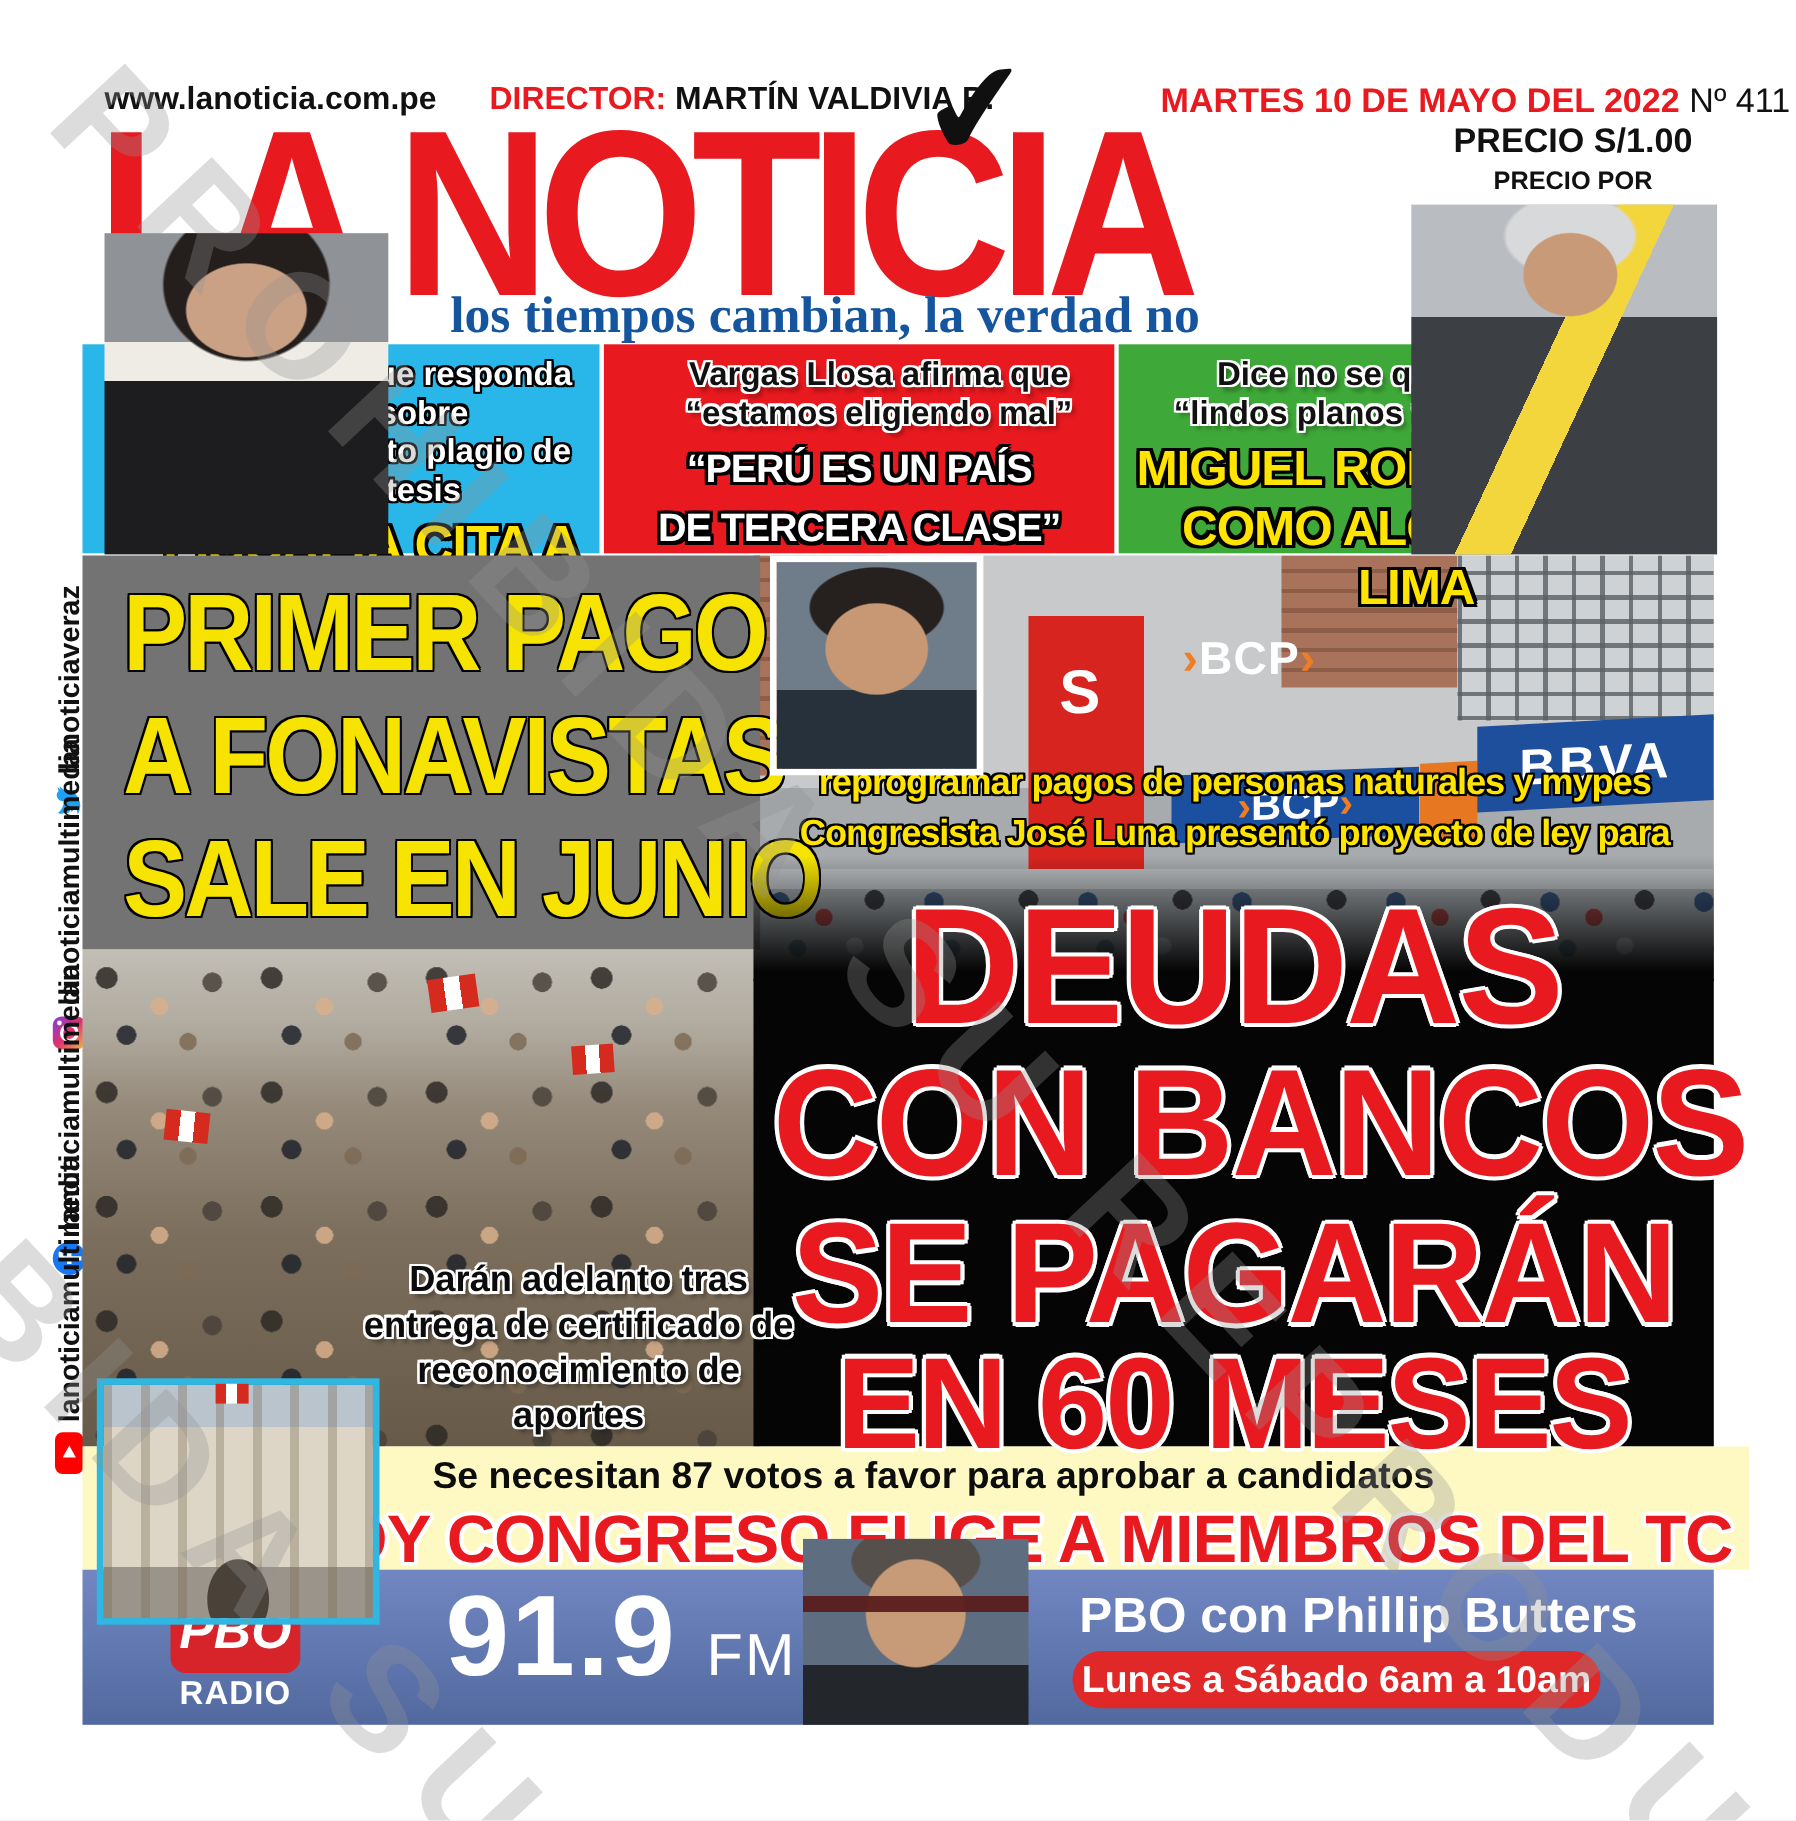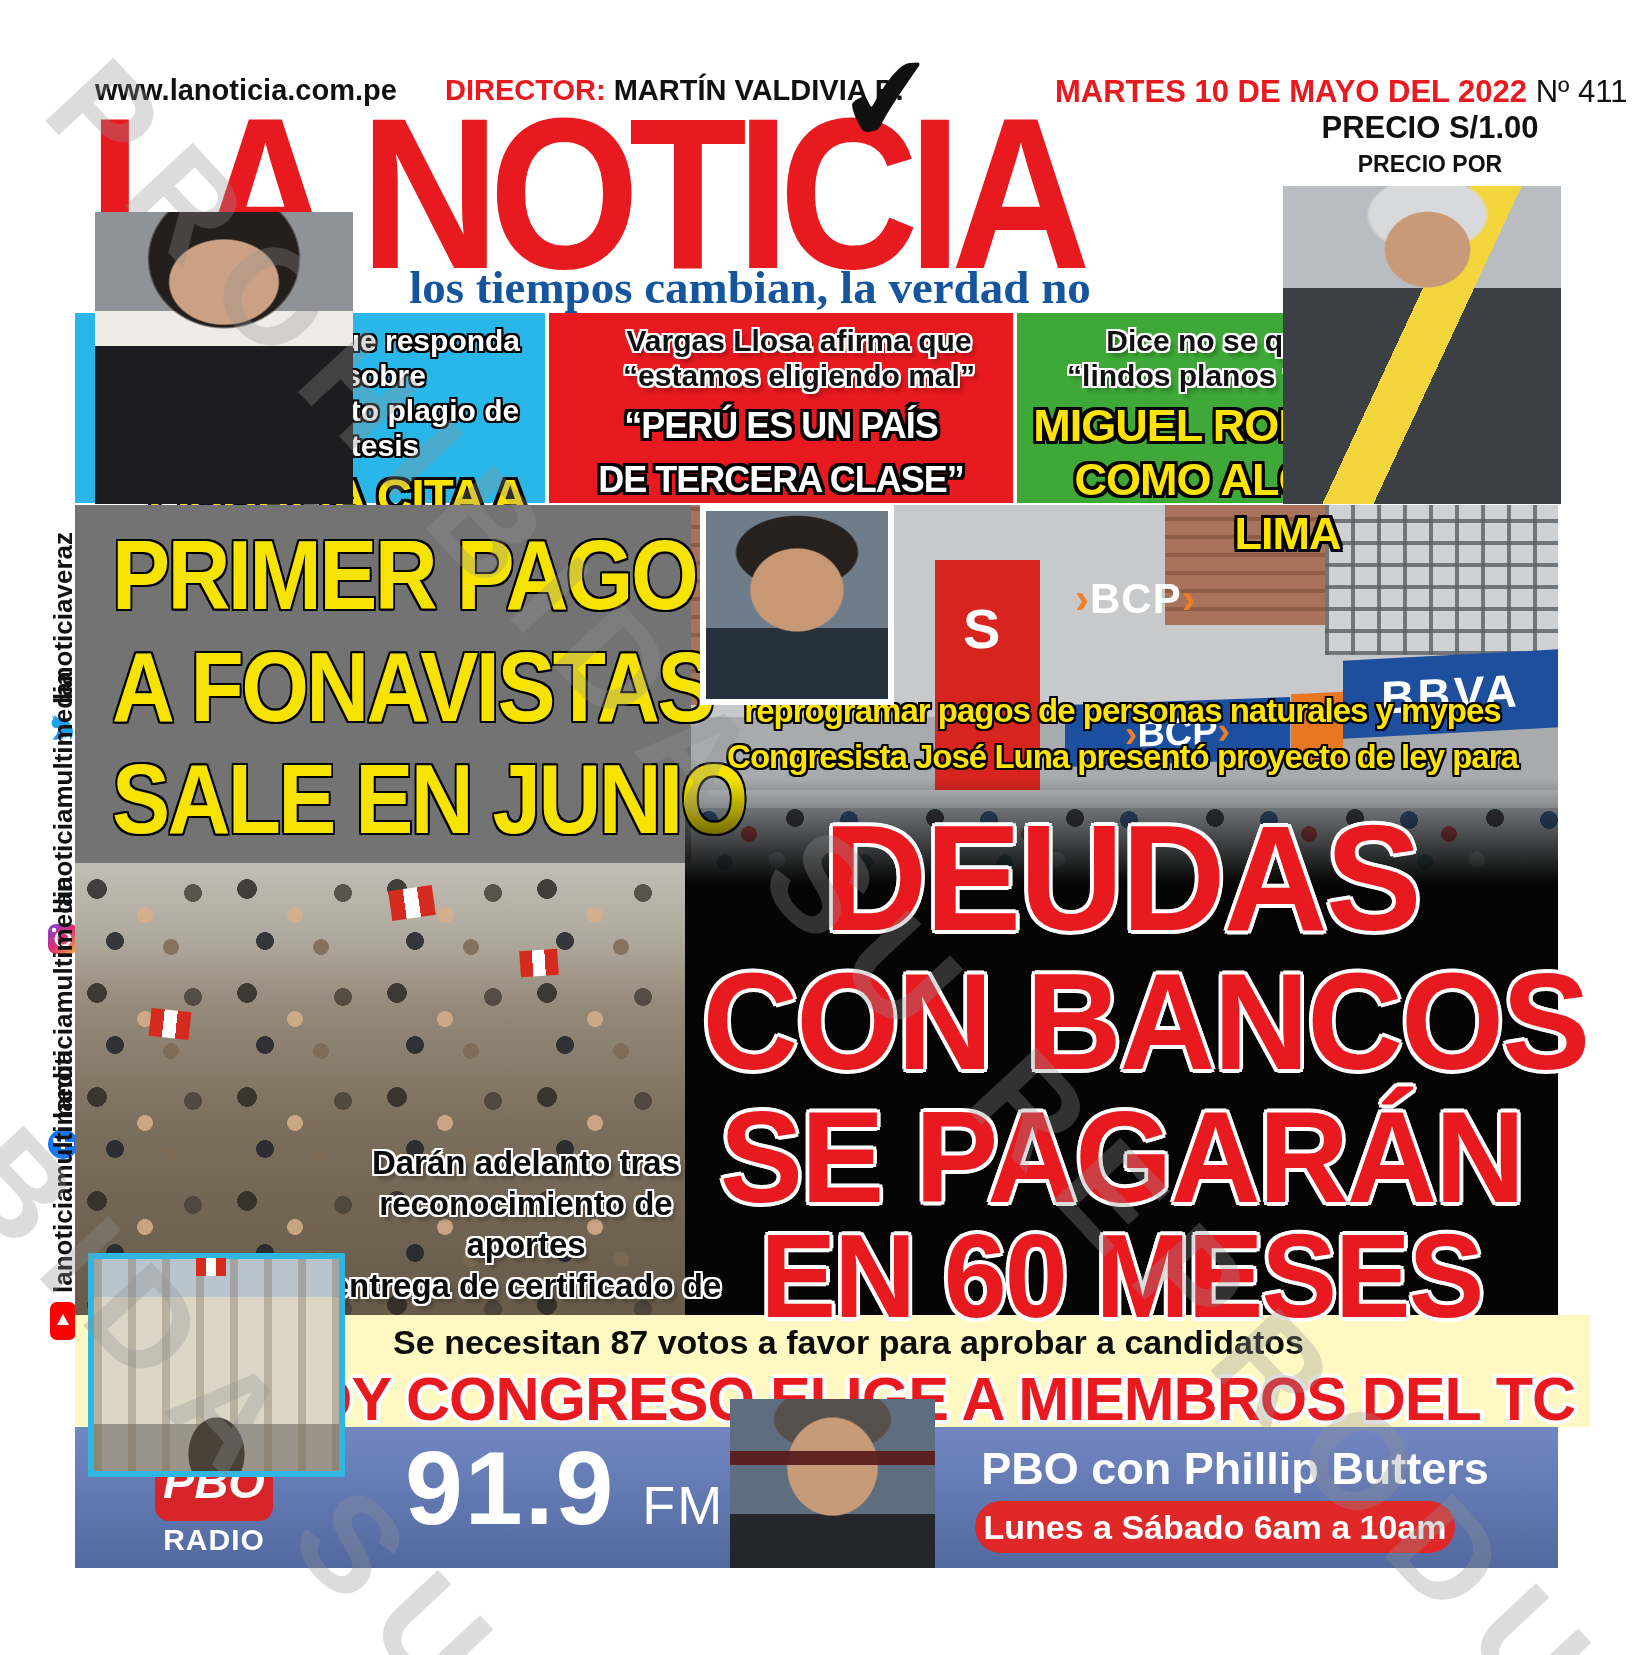--- a/index.html
+++ b/index.html
@@ -250,22 +250,22 @@
     <div class="lead-yel ol-b" style="margin-top:14px;">PRIMER PAGO</div>
     <div class="lead-yel ol-b">A FONAVISTAS</div>
     <div class="lead-yel ol-b">SALE EN JUNIO</div>
   </div>
   <div class="abs photo" id="photo-crowd"></div>
   <div class="abs flag" style="left:390px;top:888px;width:44px;height:30px;transform:rotate(-8deg);"></div>
   <div class="abs flag" style="left:150px;top:1010px;width:40px;height:28px;transform:rotate(6deg);"></div>
   <div class="abs flag" style="left:520px;top:950px;width:38px;height:26px;transform:rotate(-4deg);"></div>
   <div class="abs ol-w" id="caption-left">
     <div>Darán adelanto tras</div>
+    <div>entrega de certificado de</div>
     <div>reconocimiento de aportes</div>
-    <div>entrega de certificado de</div>
   </div>
   <div class="abs photo" id="photo-congress"></div>
   <div class="abs" id="congress-flag"></div>
 
   <div class="abs photo" id="photo-banks">
     <div class="bk" id="bk-brick-l"></div>
     <div class="bk" id="bk-brick-r"></div>
     <div class="bk" id="bk-grid"></div>
     <div class="bk" id="bk-scotia">
       <div class="s-logo">S</div>

